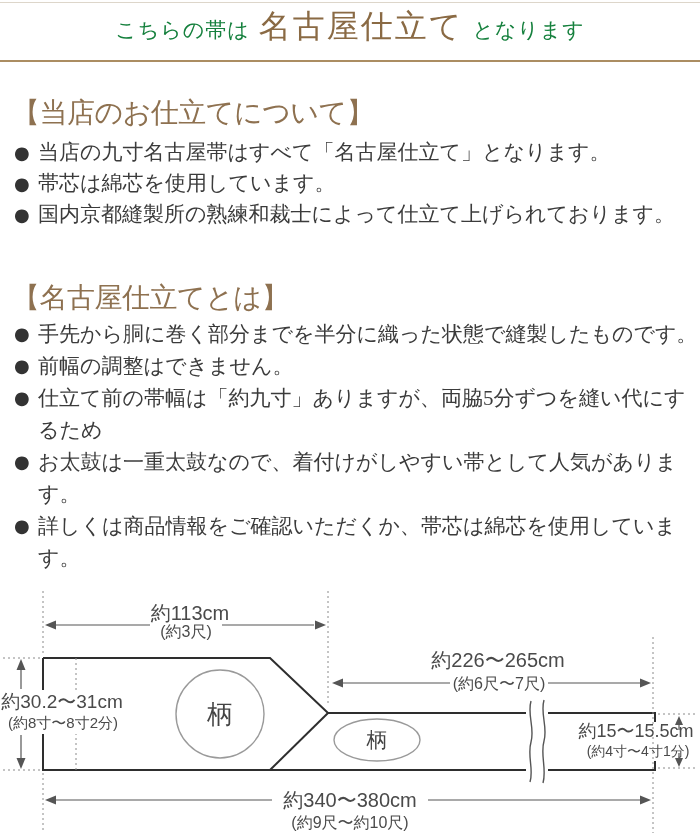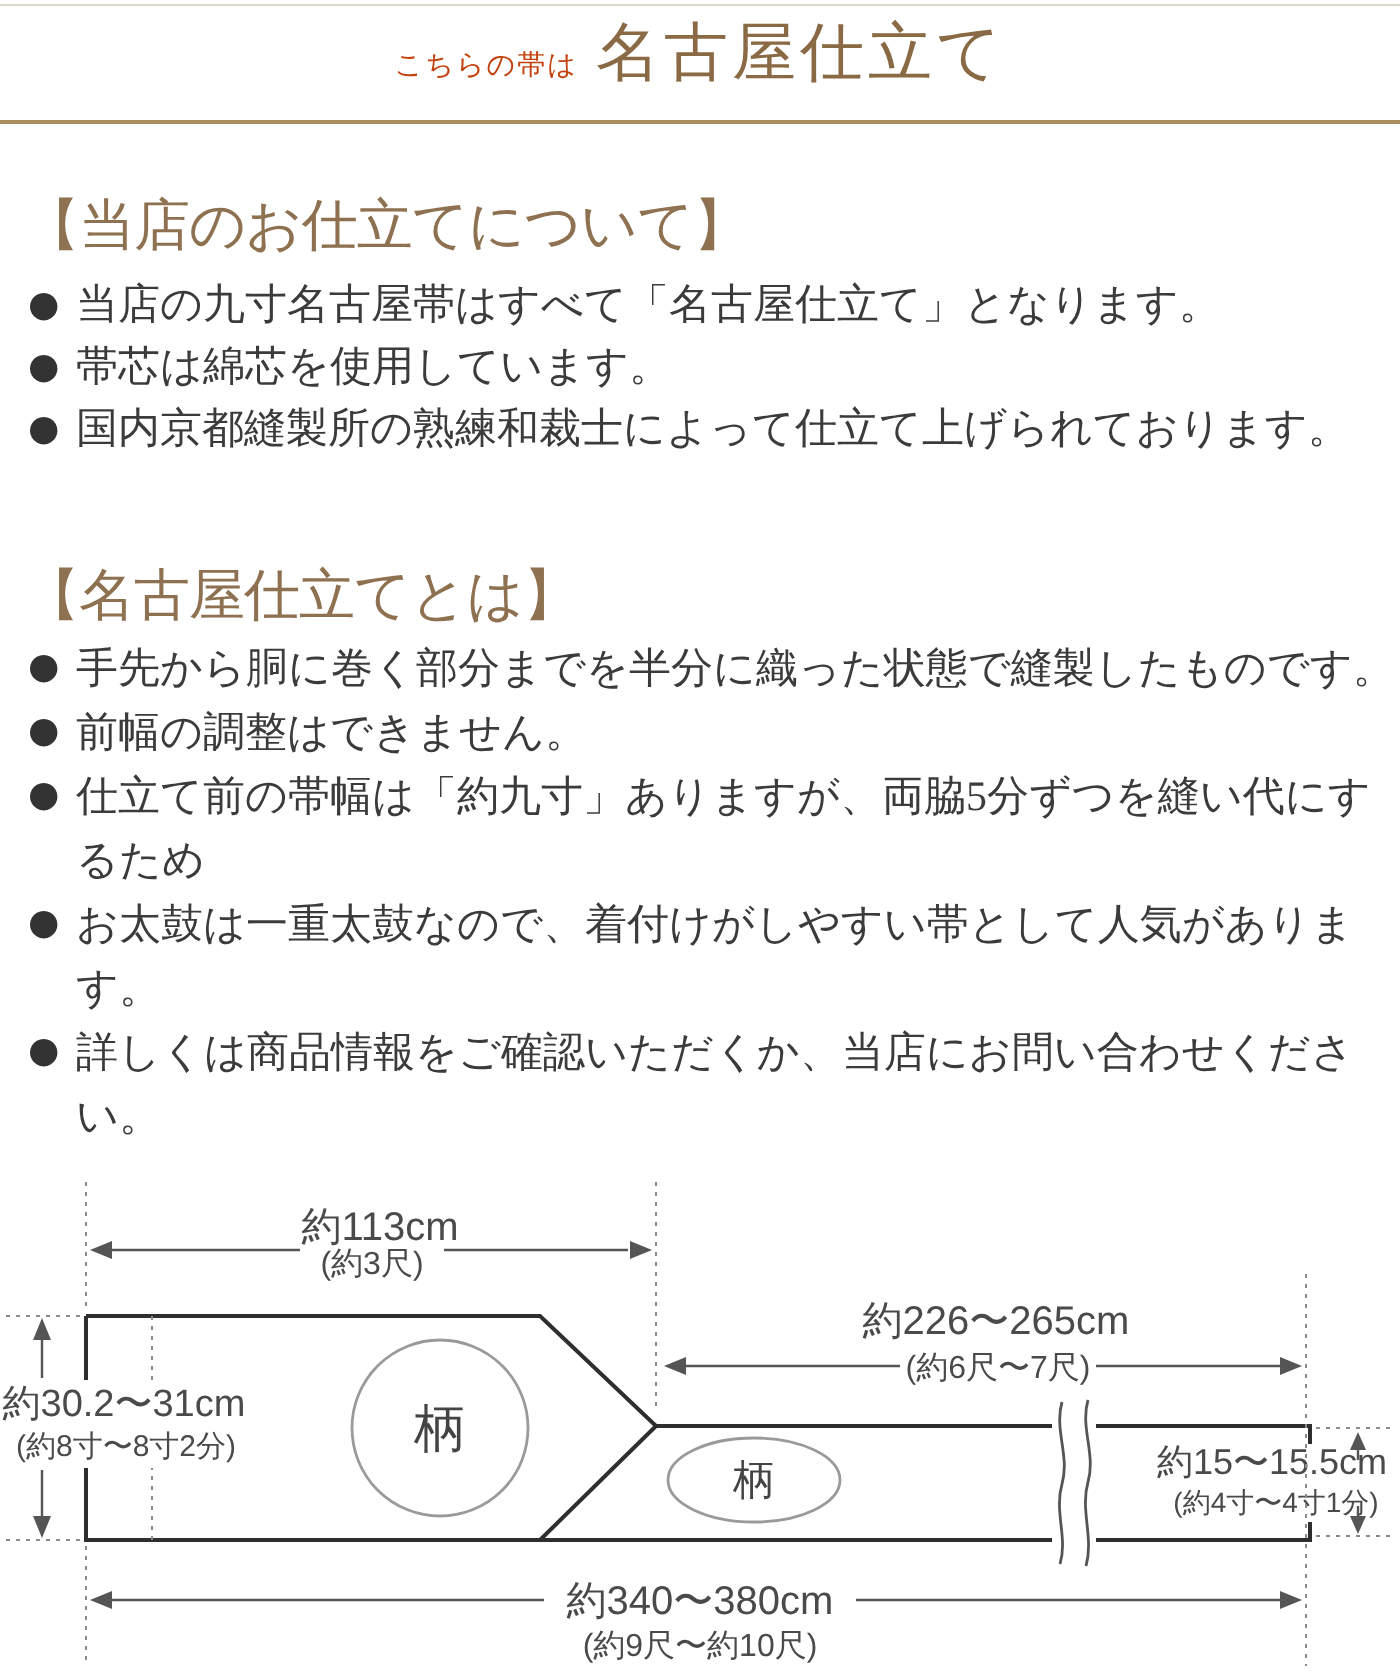--- a/index.html
+++ b/index.html
@@ -1,21 +1,21 @@
 <!DOCTYPE html>
 <html><head>
 <meta charset="utf-8">
 <style>
   html,body{margin:0;padding:0;background:#fff;}
   .page{position:relative;width:700px;height:840px;background:#ffffff;overflow:hidden;
         font-family:"Liberation Serif","DejaVu Serif",serif;color:#3b3b3b;}
   .top-rule{position:absolute;top:2px;left:0;width:700px;height:1px;background:#ddd6ca;}
   .header-line{position:absolute;top:8px;left:0;width:700px;display:flex;
                justify-content:center;align-items:baseline;gap:9px;}
-  .h-side{font-size:14px;color:#c2410c;letter-spacing:1px;}
+  .h-side{font-size:21px;color:#15803d;letter-spacing:1px;}
   .h-big{font-size:32px;color:#8a6a44;letter-spacing:2px;line-height:1.15;}
   .divider{position:absolute;top:60px;left:0;width:700px;height:2px;background:#ab8d62;}
   .sec-heading{position:absolute;left:12px;margin:0;font-weight:normal;
                font-size:28px;letter-spacing:-0.5px;color:#8e7150;}
   #heading-1{top:94px;font-family:Liberation Serif, serif;}
   #heading-2{top:279px;}
   .bullets{position:absolute;left:14px;margin:0;padding:0;list-style:none;
            font-size:21px;color:#3b3b3b;}
   #bullets-1{top:137px;line-height:31px;}
   #bullets-2{top:318px;line-height:32px;}
@@ -36,20 +36,21 @@
 </head>
 <body>
 
 <div class="page">
 
   <div class="top-rule"></div>
 
   <div class="header-line">
     <span class="h-side">こちらの帯は</span>
     <span class="h-big">名古屋仕立て</span>
+    <span class="h-side">となります</span>
   </div>
 
   <div class="divider"></div>
 
   <h2 class="sec-heading" id="heading-1">【当店のお仕立てについて】</h2>
 
   <ul class="bullets" id="bullets-1">
     <li>
       <span class="b-dot">●</span>
       <span class="b-txt">当店の九寸名古屋帯はすべて「名古屋仕立て」となります。</span>
@@ -81,21 +82,21 @@
         <div>仕立て前の帯幅は「約九寸」ありますが、両脇5分ずつを縫い代にするため</div>
       </span>
     </li>
     <li>
       <span class="b-dot">●</span>
       <span class="b-txt">お太鼓は一重太鼓なので、着付けがしやすい帯として人気があります。</span>
     </li>
     <li>
       <span class="b-dot">●</span>
       <span class="b-txt">
-        <div>詳しくは商品情報をご確認いただくか、当店にお問い合わせください。</div>
+        <div>詳しくは商品情報をご確認いただくか、帯芯は綿芯を使用しています。</div>
       </span>
     </li>
   </ul>
 
   <svg class="diagram" width="700" height="265" viewBox="0 0 700 265">
 
     <path class="belt" d="M43,83 H270 L328,138 H655 V147"></path>
     <path class="belt" d="M655,186 V195 H43 V83"></path>
     <path class="belt" d="M328,138 L270,195"></path>
 

